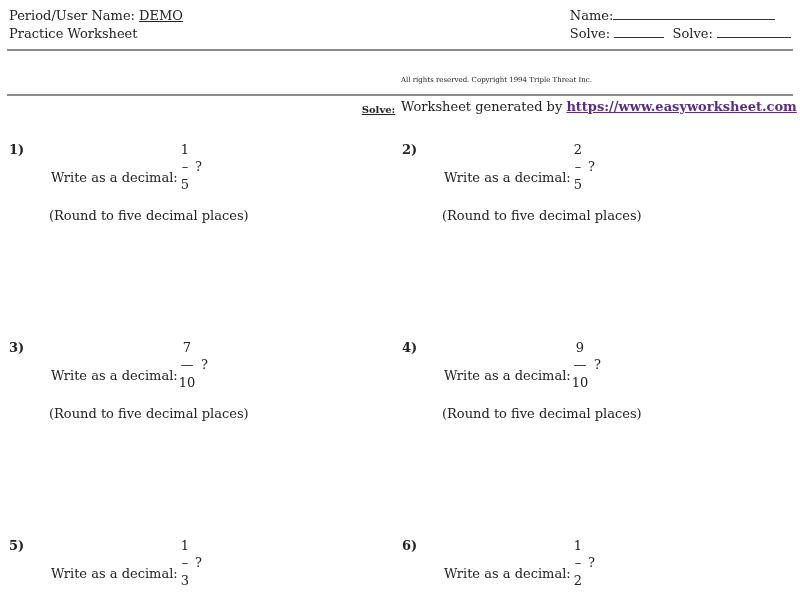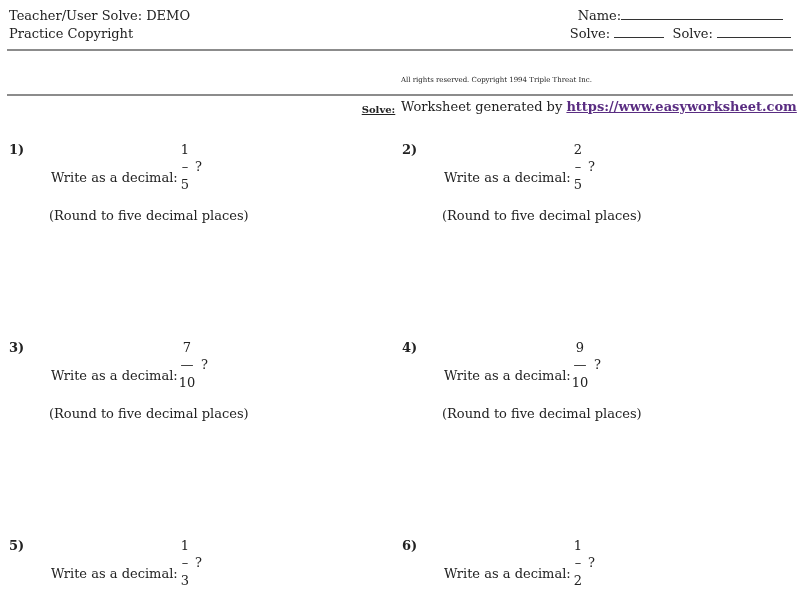--- a/index.html
+++ b/index.html
@@ -16,28 +16,29 @@
       color: #222222;
     }
     .hdr-left {
       position: absolute;
       left: 9px;
       top: 7px;
       font-size: 13px;
       line-height: 18px;
     }
     .hdr-left .demo {
+      text-decoration: underline;
     }
     .hdr-right {
       position: absolute;
       right: 9px;
       top: 7px;
       font-size: 13px;
       line-height: 18px;
-      text-align: center;
+      text-align: left;
       margin-left: 24px;
     }
     .blank {
       display: inline-block;
       border-bottom: 1px solid #333;
       height: 12px;
       vertical-align: baseline;
     }
     .rule {
       position: absolute;
@@ -126,23 +127,23 @@
       top: 66px;
       white-space: nowrap;
       text-align: center;
     }
   </style>
 </head>
 <body>
 
 <div class="hdr-left">
   <div>
-    <span>Teacher/User Solve: </span><span class="demo">DEMO</span>
-  </div>
-  <div>Practice Copyright</div>
+    <span>Period/User Name: </span><span class="demo">DEMO</span>
+  </div>
+  <div>Practice Worksheet</div>
 </div>
 
 <div class="hdr-right">
   <div>
     <span>Name:</span><span class="blank" style="width:162px"></span>
   </div>
   <div>
     <span>Solve:</span>
     <span class="blank" style="width:50px"></span>
     &nbsp;<span>Solve:</span>

